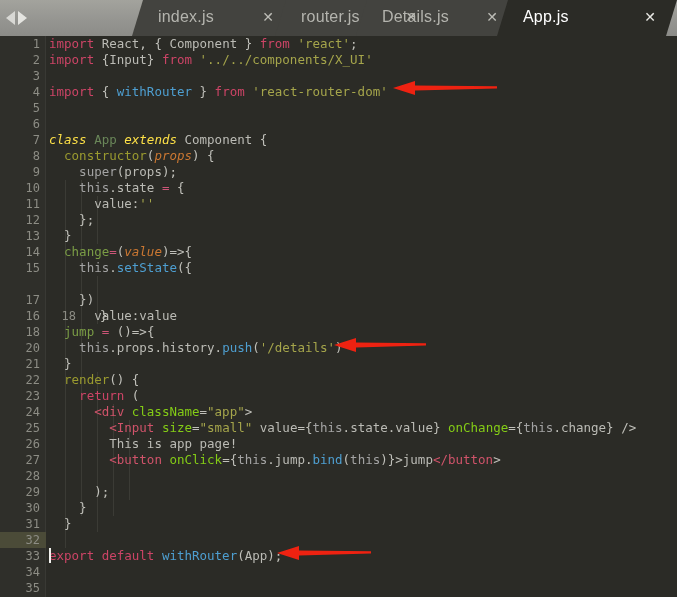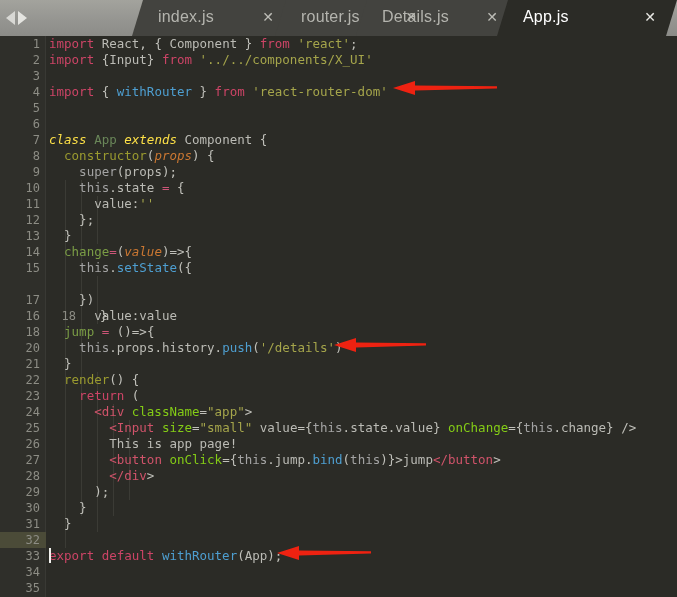--- a/index.html
+++ b/index.html
@@ -277,21 +277,21 @@
         <div class="code-line" style="top: 272px; margin-left: 36px;"><span class="ln">18</span><span class="code-text">  <span class="t-punc">}</span></span></div>
         <div class="code-line" style="top: 288px;"><span class="ln">18</span><span class="code-text">  <span class="t-green">jump</span> <span class="t-op">=</span> <span class="t-punc">(</span><span class="t-punc">)</span><span class="t-punc">=&gt;</span><span class="t-punc">{</span></span></div>
         <div class="code-line" style="top: 304px;"><span class="ln">20</span><span class="code-text">    <span class="t-this">this</span><span class="t-punc">.</span><span class="t-plain">props</span><span class="t-punc">.</span><span class="t-plain">history</span><span class="t-punc">.</span><span class="t-method">push</span><span class="t-punc">(</span><span class="t-str">'/details'</span><span class="t-punc">)</span></span></div>
         <div class="code-line" style="top: 320px;"><span class="ln">21</span><span class="code-text">  <span class="t-punc">}</span></span></div>
         <div class="code-line" style="top: 336px;"><span class="ln">22</span><span class="code-text">  <span class="t-fn">render</span><span class="t-punc">(</span><span class="t-punc">)</span> <span class="t-punc">{</span></span></div>
         <div class="code-line" style="top: 352px;"><span class="ln">23</span><span class="code-text">    <span class="t-import">return</span> <span class="t-punc">(</span></span></div>
         <div class="code-line" style="top: 368px;"><span class="ln">24</span><span class="code-text">      <span class="t-tag">&lt;</span><span class="t-tag">div</span> <span class="t-attr">className</span><span class="t-punc">=</span><span class="t-str">"app"</span><span class="t-punc">&gt;</span></span></div>
         <div class="code-line" style="top: 384px;"><span class="ln">25</span><span class="code-text">        <span class="t-tag">&lt;</span><span class="t-tag">Input</span> <span class="t-attr">size</span><span class="t-punc">=</span><span class="t-str">"small"</span> <span class="t-plain">value</span><span class="t-punc">=</span><span class="t-punc">{</span><span class="t-this">this</span><span class="t-punc">.</span><span class="t-plain">state</span><span class="t-punc">.</span><span class="t-plain">value</span><span class="t-punc">}</span> <span class="t-attr">onChange</span><span class="t-punc">=</span><span class="t-punc">{</span><span class="t-this">this</span><span class="t-punc">.</span><span class="t-plain">change</span><span class="t-punc">}</span> <span class="t-punc">/</span><span class="t-punc">&gt;</span></span></div>
         <div class="code-line" style="top: 400px;"><span class="ln">26</span><span class="code-text">        <span class="t-plain">This</span> <span class="t-plain">is</span> <span class="t-plain">app</span> <span class="t-plain">page</span><span class="t-punc">!</span></span></div>
         <div class="code-line" style="top: 416px;"><span class="ln">27</span><span class="code-text">        <span class="t-tag">&lt;</span><span class="t-tag">button</span> <span class="t-attr">onClick</span><span class="t-punc">=</span><span class="t-punc">{</span><span class="t-this">this</span><span class="t-punc">.</span><span class="t-plain">jump</span><span class="t-punc">.</span><span class="t-method">bind</span><span class="t-punc">(</span><span class="t-this">this</span><span class="t-punc">)</span><span class="t-punc">}</span><span class="t-punc">&gt;</span><span class="t-plain">jump</span><span class="t-tag">&lt;/</span><span class="t-tag">button</span><span class="t-punc">&gt;</span></span></div>
-        <div class="code-line" style="top: 432px;"><span class="ln">28</span><span class="code-text">        <span class="t-tag">&lt;/</span><span class="t-tag">div</span><span class="t-punc">&gt;</span></span></div>
+        <div class="code-line" style="top: 432px;"><span class="ln">28</span></div>
         <div class="code-line" style="top: 448px;"><span class="ln">29</span><span class="code-text">      <span class="t-punc">)</span><span class="t-punc">;</span></span></div>
         <div class="code-line" style="top: 464px;"><span class="ln">30</span><span class="code-text">    <span class="t-punc">}</span></span></div>
         <div class="code-line" style="top: 480px;"><span class="ln">31</span><span class="code-text">  <span class="t-punc">}</span></span></div>
         <div class="code-line current" style="top: 496px;"><div class="ln-gutter-hl"></div><span class="ln">32</span><span class="code-text"></span></div>
         <div class="code-line" style="top: 512px; padding-left: 32px;"><span class="ln">33</span><span class="code-text"><span class="t-import">export</span> <span class="t-import">default</span> <span class="t-method">withRouter</span><span class="t-punc">(</span><span class="t-plain">App</span><span class="t-punc">)</span><span class="t-punc">;</span></span></div>
         <div class="code-line" style="top: 528px;"><span class="ln">34</span><span class="code-text"></span></div>
         <div class="code-line" style="top: 544px;"><span class="ln">35</span><span class="code-text"></span></div>
       </div>
 
     <div id="caret" style="left:49px; top:512px;"></div>

